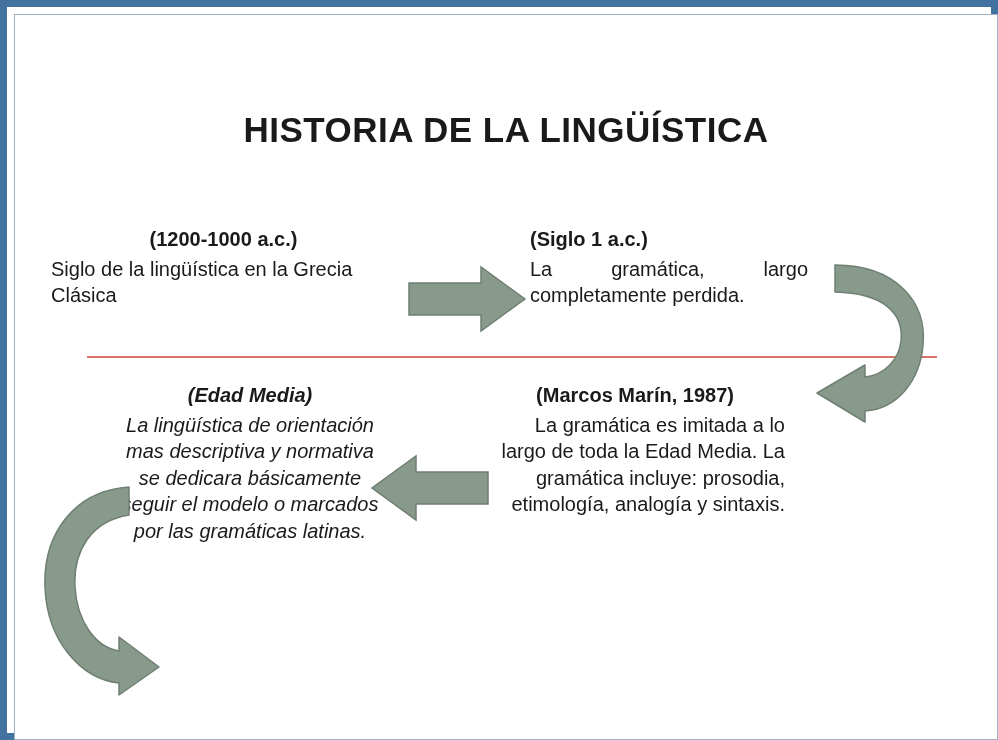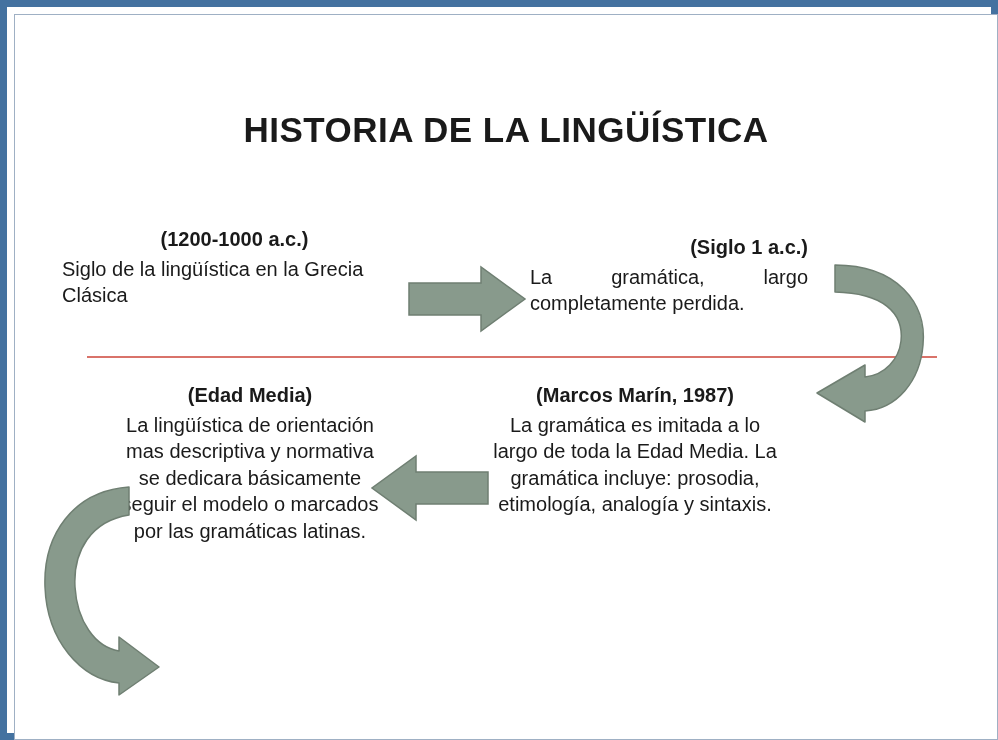--- a/index.html
+++ b/index.html
@@ -64,50 +64,51 @@
     line-height: 1.25;
   }
   .block .body {
     font-size: 20px;
     line-height: 1.32;
     margin-top: 4px;
   }
 
   
   #block-origin {
-    left: 47px;
+    left: 36px;
     top: 212px;
     width: 345px;
   }
   #block-origin .head { text-align: center; }
   #block-origin .body { text-align: left; }
 
   
   #block-siglo {
     left: 515px;
     top: 212px;
     width: 278px;
   }
-  #block-siglo .head { text-align: right; margin-top: 8px; }
+  #block-siglo .head { text-align: left; }
   #block-siglo .body { text-align: justify; text-align-last: left; }
 
   
   #block-marcos {
     left: 470px;
     top: 368px;
     width: 300px;
   }
   #block-marcos .head { text-align: center; }
-  #block-marcos .body { text-align: center; }
+  #block-marcos .body { text-align: right; }
 
   
   #block-edad {
     left: 100px;
     top: 368px;
     width: 270px;
+    font-style: italic;
   }
   #block-edad .head { text-align: center; }
   #block-edad .body { text-align: center; }
 
   
   .arrow { position: absolute; }
   #arrow-right-1 { left: 392px; top: 248px; }
   #arrow-curve-1 { left: 786px; top: 244px; }
   #arrow-left-1  { left: 345px; top: 437px; }
   #arrow-curve-2 { left: 18px; top: 466px; }

